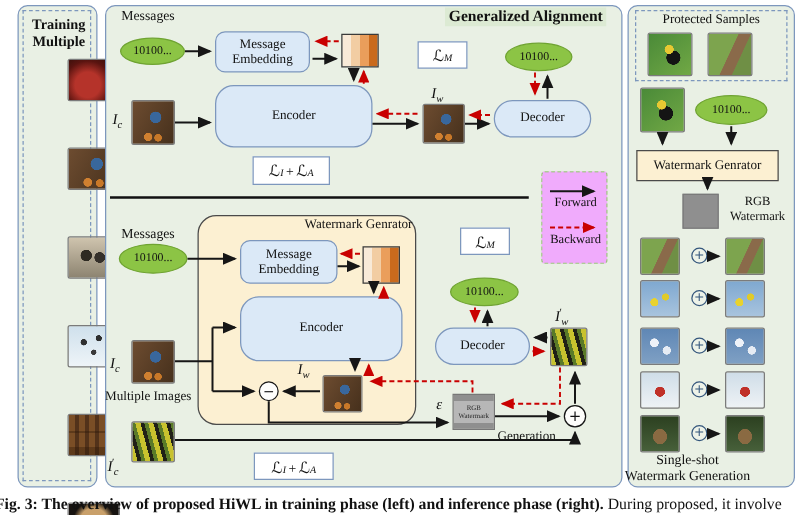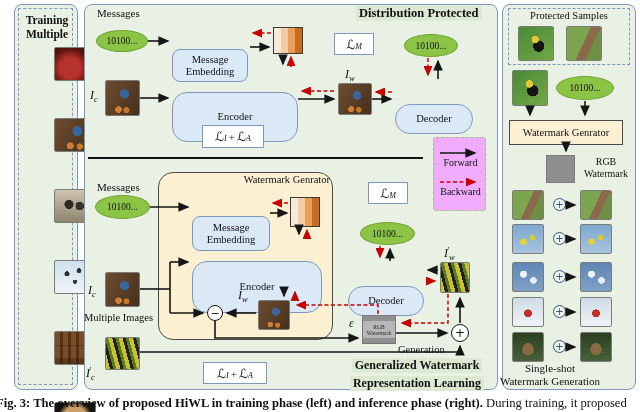--- a/index.html
+++ b/index.html
@@ -4,21 +4,21 @@
 <style>
   html,body{margin:0;padding:0;background:#fff;}
   #canvas{position:relative;width:640px;height:412px;background:#fff;overflow:hidden;
           font-family:"Liberation Serif",serif;color:#111;}
   .abs{position:absolute;}
   svg.wires{position:absolute;left:0;top:0;pointer-events:none;}
   .panel{background:#e9f0e4;border:1.5px solid #7d97bd;border-radius:8px;box-sizing:border-box;padding-left:28px;}
   .dashedbox{border:1.2px dashed #7d97bd;box-sizing:border-box;}
   .bluebox{background:#dbe9f7;border:1.2px solid #7d97bd;border-radius:8px;box-sizing:border-box;
            display:flex;flex-direction:column;align-items:center;justify-content:center;
-           text-align:center;font-size:10.5px;line-height:12px;margin-top:24px;}
+           text-align:center;font-size:10.5px;line-height:12px;}
   .rmore{border-radius:15px;}
   .lossbox{background:#fff;border:1.2px solid #7d97bd;box-sizing:border-box;display:flex;
            align-items:baseline;justify-content:center;font-size:12px;padding-top:3px;}
   .sl{font-family:"DejaVu Serif","DejaVu Sans",serif;font-style:italic;font-size:12.5px;}
   .lossbox sub{font-size:8px;font-style:italic;}
   .pl{margin:0 2px;font-size:11px;}
   .ellipse{background:#8cc445;border:1px solid #6fa332;border-radius:50%;box-sizing:border-box;
            display:flex;align-items:center;justify-content:center;font-size:9.5px;color:#111;}
   .lab{font-size:11px;white-space:nowrap;}
   .mlab{font-style:italic;font-size:12px;white-space:nowrap;}
@@ -124,21 +124,21 @@
     <div class="abs img stack g2" style="left:11px;top:79px;width:42px;height:34px;"></div>
     <div class="abs img stack g3" style="left:11px;top:116px;width:42px;height:34px;"></div>
     <div class="abs img stack g4" style="left:11px;top:153px;width:42px;height:34px;"></div>
     <div class="abs img stack g5" style="left:11px;top:190px;width:42px;height:34px;"></div>
     <div class="abs img stack g6" style="left:11px;top:227px;width:42px;height:34px;"></div>
 
   </div>
 
   <div class="abs panel" style="left:84px;top:4px;width:414px;height:386px;"></div>
 
-  <div class="abs sect" style="left:356px;top:6px;">Distribution Protected</div>
+  <div class="abs sect" style="left:356px;top:6px;">Generalized Alignment</div>
   <div class="abs lab" style="left:97px;top:7px;">Messages</div>
   <div class="abs ellipse" style="left:96px;top:30px;width:52px;height:22px;">10100...</div>
   <div class="abs bluebox" style="left:172px;top:25px;width:76px;height:33px;">
     <div>Message</div>
       <div>Embedding</div>
   </div>
   <div class="abs stripes" style="left:273px;top:27px;width:30px;height:27px;"></div>
   <div class="abs bluebox rmore" style="left:172px;top:68px;width:126px;height:50px;">Encoder</div>
   <div class="abs mlab" style="left:90px;top:88px;"><i>I</i><sub>c</sub></div>
   <div class="abs img g2" style="left:105px;top:80px;width:35px;height:36px;"></div>
@@ -201,24 +201,20 @@
   <div class="abs lab" style="left:398px;top:344px;font-size:10.5px;">Generation</div>
   <div class="abs opcirc" style="left:451px;top:324px;width:18px;height:18px;font-size:12px;">
       <span>+</span>
     </div>
   <div class="abs lossbox" style="left:203px;top:362px;width:64px;height:22px;">
     <span class="sl">ℒ</span>
       <sub>I</sub>
       <span class="pl">+</span>
       <span class="sl">ℒ</span>
       <sub>A</sub>
-  </div>
-  <div class="abs" style="left:342px;top:355px;width:150px;text-align:center;">
-    <div class="sect" style="display:inline-block;font-size:12px;">Generalized Watermark</div>
-    <div class="sect" style="display:inline-block;font-size:12px;margin-top:0px;">Representation Learning</div>
   </div>
 
   <div class="abs panel" style="left:502px;top:4px;width:134px;height:386px;"></div>
   <div class="abs dashedbox" style="left:508px;top:8px;width:122px;height:57px;"></div>
   <div class="abs" style="left:508px;top:10px;width:122px;text-align:center;font-size:10.5px;">Protected Samples</div>
   <div class="abs img pstack gtoucan" style="left:518px;top:26px;width:36px;height:35px;"></div>
   <div class="abs img pstack glizard" style="left:566px;top:26px;width:36px;height:35px;"></div>
   <div class="abs img gtoucan" style="left:512px;top:70px;width:36px;height:36px;"></div>
   <div class="abs ellipse" style="left:556px;top:76px;width:58px;height:24px;">10100...</div>
   <div class="abs" style="left:509px;top:120px;width:114px;height:25px;background:#fcf0d2;border:1.2px solid #4a4a4a;box-sizing:border-box;display:flex;align-items:center;justify-content:center;font-size:10.5px;">Watermark Genrator</div>
@@ -253,21 +249,21 @@
   <div class="abs opcirc opblue" style="left:553px;top:340px;width:13px;height:13px;font-size:10px;">
       <span>+</span>
     </div>
 
   <div class="abs" style="left:483px;top:362px;width:134px;text-align:center;font-size:11px;line-height:13px;">
     <div>Single-shot</div>
       <div>Watermark Generation</div>
   </div>
 
   <div class="abs cap" style="left:-4px;top:396px;">
-    <b>Fig. 3: The overview of proposed HiWL in training phase (left) and inference phase (right).</b><span> During training, it proposed</span>
+    <b>Fig. 3: The overview of proposed HiWL in training phase (left) and inference phase (right).</b><span> During proposed, it involve</span>
   </div>
 
   <svg class="wires" width="640" height="412">
     <defs>
       <marker id="aB" markerWidth="7" markerHeight="6" refX="6" refY="3" orient="auto">
         <path d="M0,0 L7,3 L0,6 z" fill="#161616"></path>
         </marker>
       <marker id="aR" markerWidth="7" markerHeight="6" refX="6" refY="3" orient="auto">
         <path d="M0,0 L7,3 L0,6 z" fill="#c90000"></path>
         </marker>

